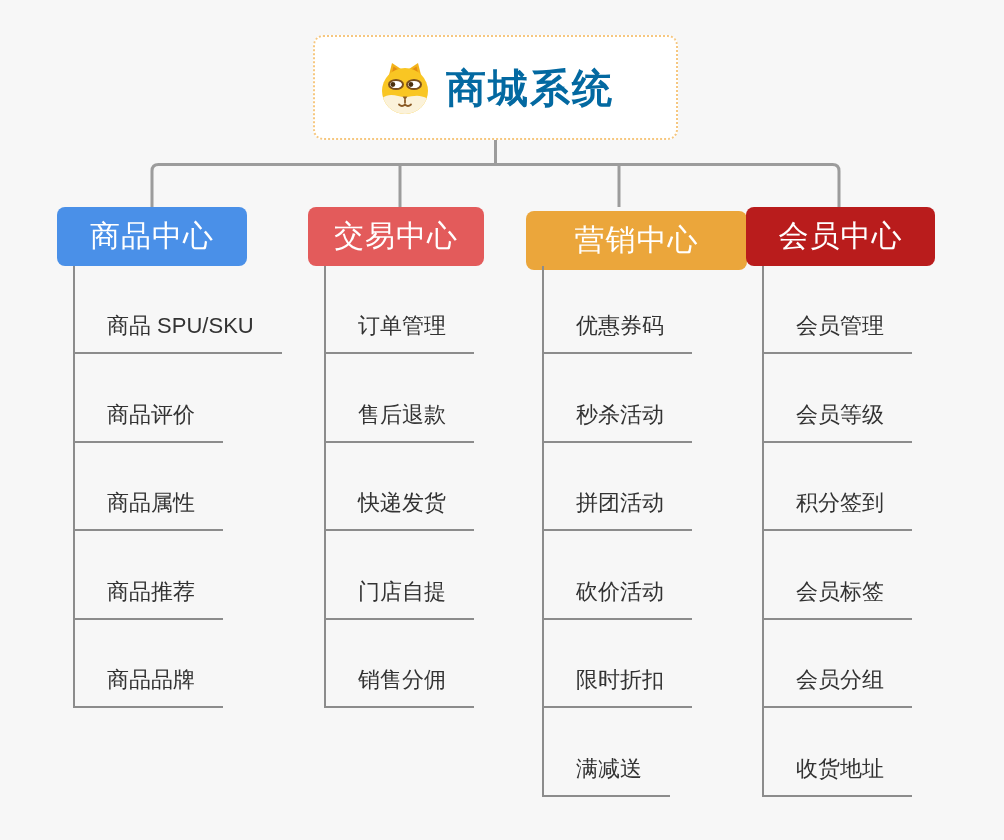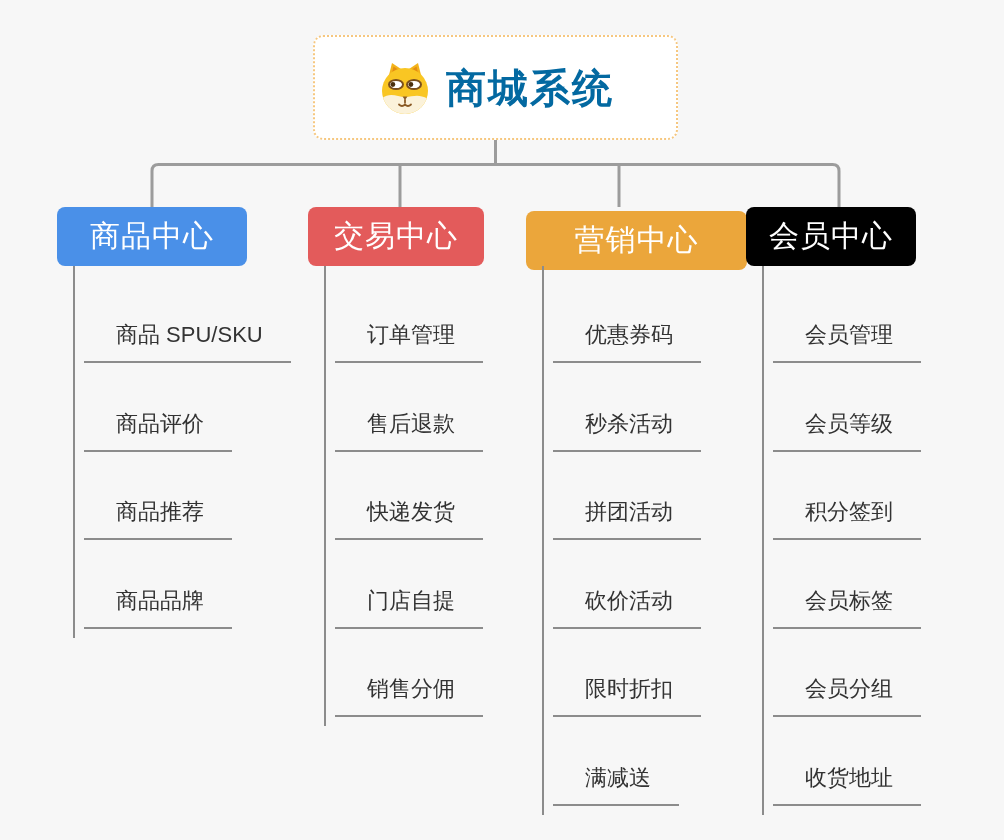--- a/index.html
+++ b/index.html
@@ -11,21 +11,21 @@
     background:#FFFFFF;border:2px dotted #F6C77F;border-radius:10px;box-sizing:border-box;
     display:flex;align-items:center;justify-content:center;gap:13px;
   }
   .root-title{font-size:40px;font-weight:600;color:#0369a1;letter-spacing:2px;line-height:1}
   .branch-header{
     position:absolute;height:59px;border-radius:8px;color:#FFFFFF;font-size:30px;
     display:flex;align-items:center;justify-content:center;letter-spacing:1px;box-sizing:border-box;
     cursor:default;
   }
   .branch-list{
-    position:absolute;margin:0;padding:9px;list-style:none;border-left:2px solid #8C8C8C;
+    position:absolute;margin:0;padding:0;list-style:none;border-left:2px solid #8C8C8C;
   }
   .branch-list li{
     height:88.6px;display:flex;align-items:flex-end;width:max-content;box-sizing:border-box;
     border-bottom:2px solid #8C8C8C;padding:0 28px 11px 32px;
     font-size:22px;color:#333333;white-space:nowrap;
   }
   .branch-list li:first-child{height:88px}
 </style>
 </head>
 <body>
@@ -62,41 +62,42 @@
       <path d="M28 40 V42.5 M22 44.5 Q25 47.5 28 44.5 Q31 47.5 34 44.5" stroke="#8A5A25" stroke-width="1.8" fill="none" stroke-linecap="round"></path>
     </svg>
     <span class="root-title">商城系统</span>
   </div>
 
   <div id="branches">
       <div class="branch-header" style="left: 57px; top: 207px; width: 190px; background: rgb(74, 144, 232);">商品中心</div>
       <ul class="branch-list" style="left: 73px; top: 266px;">
         <li>商品 SPU/SKU</li>
         <li>商品评价</li>
+        <li>商品属性</li>
         <li>商品推荐</li>
         <li>商品品牌</li>
       </ul>
       <div class="branch-header" style="left: 308px; top: 207px; width: 176px; background: rgb(227, 91, 91);">交易中心</div>
       <ul class="branch-list" style="left: 324px; top: 266px;">
         <li>订单管理</li>
         <li>售后退款</li>
         <li>快递发货</li>
         <li>门店自提</li>
         <li>销售分佣</li>
       </ul>
       <div class="branch-header" style="left: 526px; top: 211px; width: 221px; background: rgb(235, 166, 59);">营销中心</div>
       <ul class="branch-list" style="left: 542px; top: 266px;">
         <li>优惠券码</li>
         <li>秒杀活动</li>
         <li>拼团活动</li>
         <li>砍价活动</li>
         <li>限时折扣</li>
         <li>满减送</li>
       </ul>
-      <div class="branch-header" style="left: 746px; top: 207px; width: 170px; background: #000000;">会员中心</div>
+      <div class="branch-header" style="left: 746px; top: 207px; width: 189px; background: #b91c1c;">会员中心</div>
       <ul class="branch-list" style="left: 762px; top: 266px;">
         <li>会员管理</li>
         <li>会员等级</li>
         <li>积分签到</li>
         <li>会员标签</li>
         <li>会员分组</li>
         <li>收货地址</li>
       </ul>
     </div>
 

